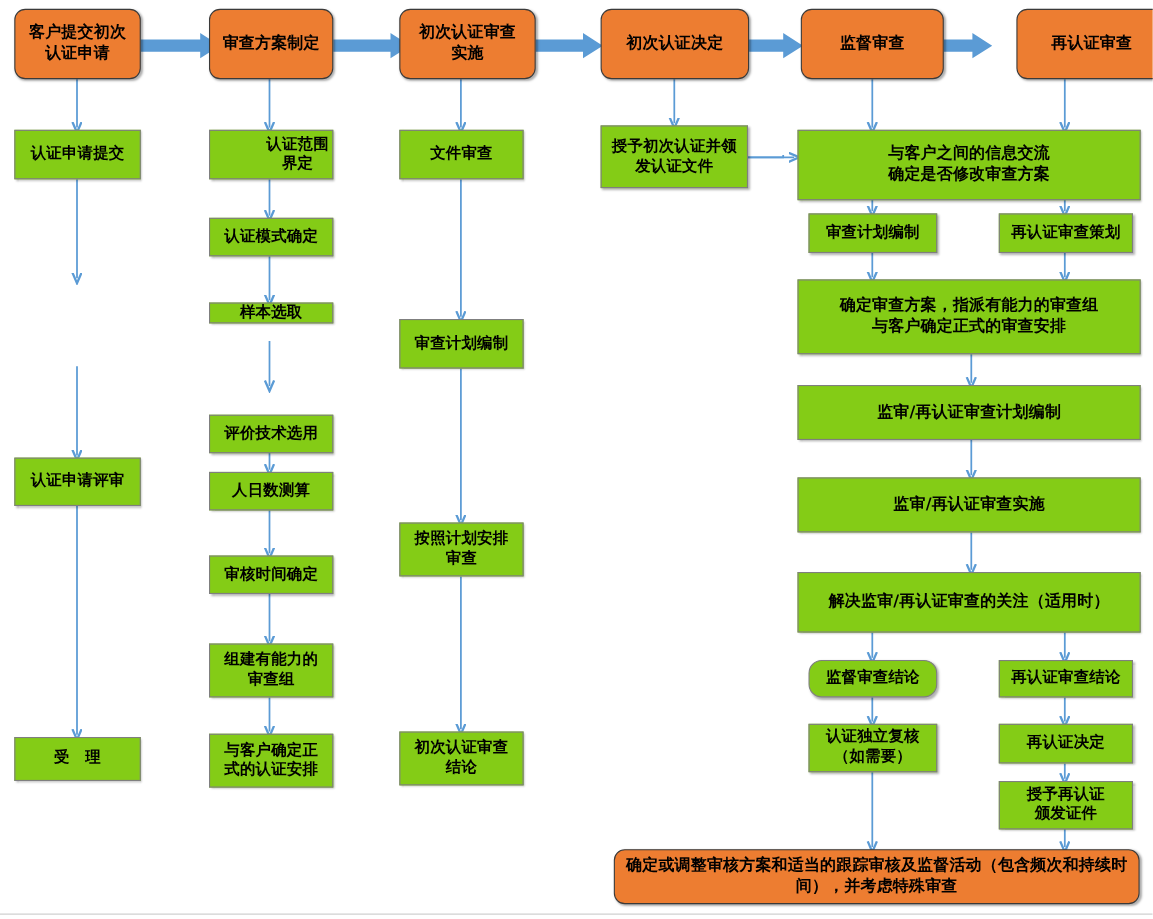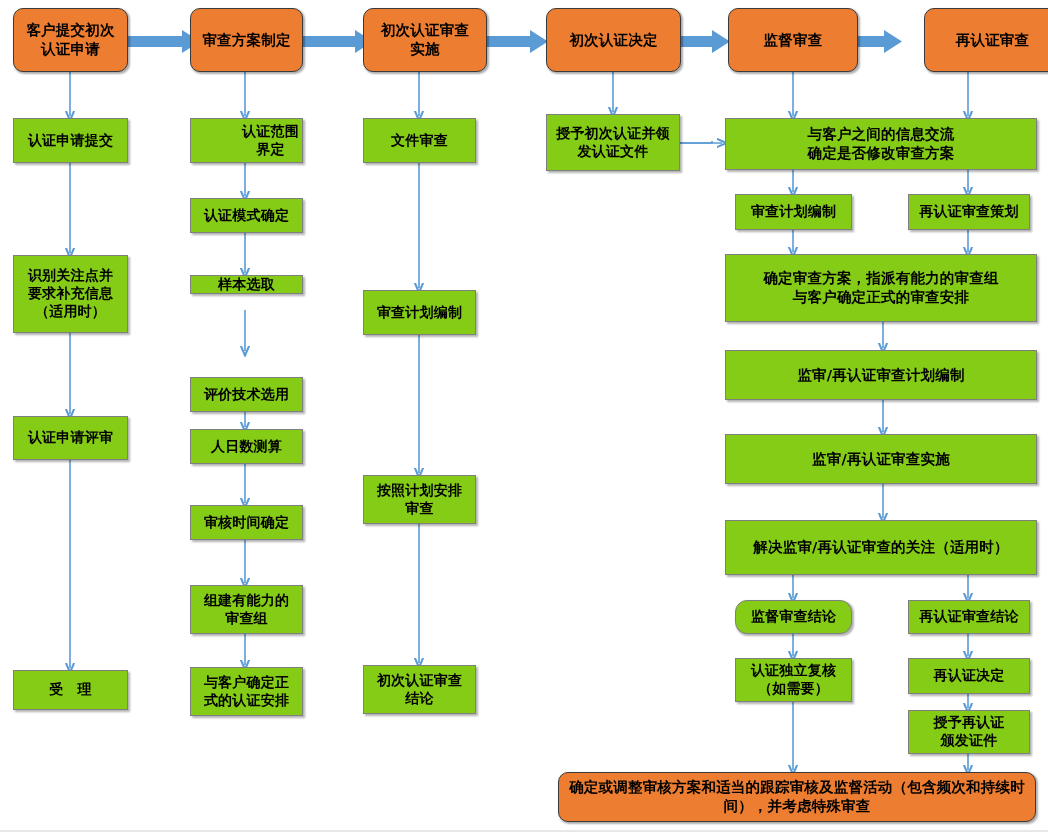--- a/index.html
+++ b/index.html
@@ -142,23 +142,20 @@
   <div class="node orange" style="left:13px;  top:8px;  width:115px; height:64px;">客户提交初次
 认证申请</div>
   <div class="node orange" style="left:190px; top:8px;  width:113px; height:64px;">审查方案制定</div>
   <div class="node orange" style="left:363px; top:8px;  width:124px; height:64px;">初次认证审查
 实施</div>
   <div class="node orange" style="left:546px; top:8px;  width:135px; height:64px;">初次认证决定</div>
   <div class="node orange" style="left:728px; top:8px;  width:130px; height:64px;">监督审查</div>
   <div class="node orange" style="left:924px; top:8px;  width:137px; height:64px;">再认证审查</div>
 
   <div class="node green" style="left:13px;  top:118px; width:115px; height:45px;">认证申请提交</div>
-  <div class="node green" style="left:13px;  top:255px; width:115px; height:78px;">识别关注点并
-要求补充信息
-（适用时）</div>
   <div class="node green" style="left:13px;  top:416px; width:115px; height:44px;">认证申请评审</div>
   <div class="node green" style="left:13px;  top:670px; width:115px; height:40px;">受　理</div>
 
   <div class="node green" style="left:190px; top:118px; width:113px; height:45px;padding-left:48px;">认证范围界定</div>
   <div class="node green" style="left:190px; top:198px; width:113px; height:35px;">认证模式确定</div>
   <div class="node green" style="left:190px; top:275px; width:113px; height:19px;">样本选取</div>
   <div class="node green" style="left:190px; top:353px; width:113px; height:35px;margin-top:24px;">评价技术选用</div>
   <div class="node green" style="left:190px; top:429px; width:113px; height:35px;">人日数测算</div>
   <div class="node green" style="left:190px; top:505px; width:113px; height:35px;">审核时间确定</div>
   <div class="node green" style="left:190px; top:585px; width:113px; height:49px;">组建有能力的
@@ -169,21 +166,21 @@
   <div class="node green" style="left:363px; top:118px; width:113px; height:45px;">文件审查</div>
   <div class="node green" style="left:363px; top:290px; width:113px; height:45px;">审查计划编制</div>
   <div class="node green" style="left:363px; top:475px; width:113px; height:49px;">按照计划安排
 审查</div>
   <div class="node green" style="left:363px; top:665px; width:113px; height:49px;">初次认证审查
 结论</div>
 
   <div class="node green" style="left:546px; top:114px; width:134px; height:57px;">授予初次认证并领
 发认证文件</div>
 
-  <div class="node green wide" style="left:725px; top:118px; width:312px; height:52px;">与客户之间的信息交流
+  <div class="node green wide" style="left:725px; top:118px; width:312px; height:64px;">与客户之间的信息交流
 确定是否修改审查方案</div>
 
   <div class="node green" style="left:735px; top:194px; width:117px; height:36px;">审查计划编制</div>
   <div class="node green" style="left:908px; top:194px; width:122px; height:36px;">再认证审查策划</div>
 
   <div class="node green wide" style="left:725px; top:254px; width:312px; height:68px;">确定审查方案，指派有能力的审查组
 与客户确定正式的审查安排</div>
 
   <div class="node green wide" style="left:725px; top:350px; width:312px; height:50px;">监审/再认证审查计划编制</div>
 

